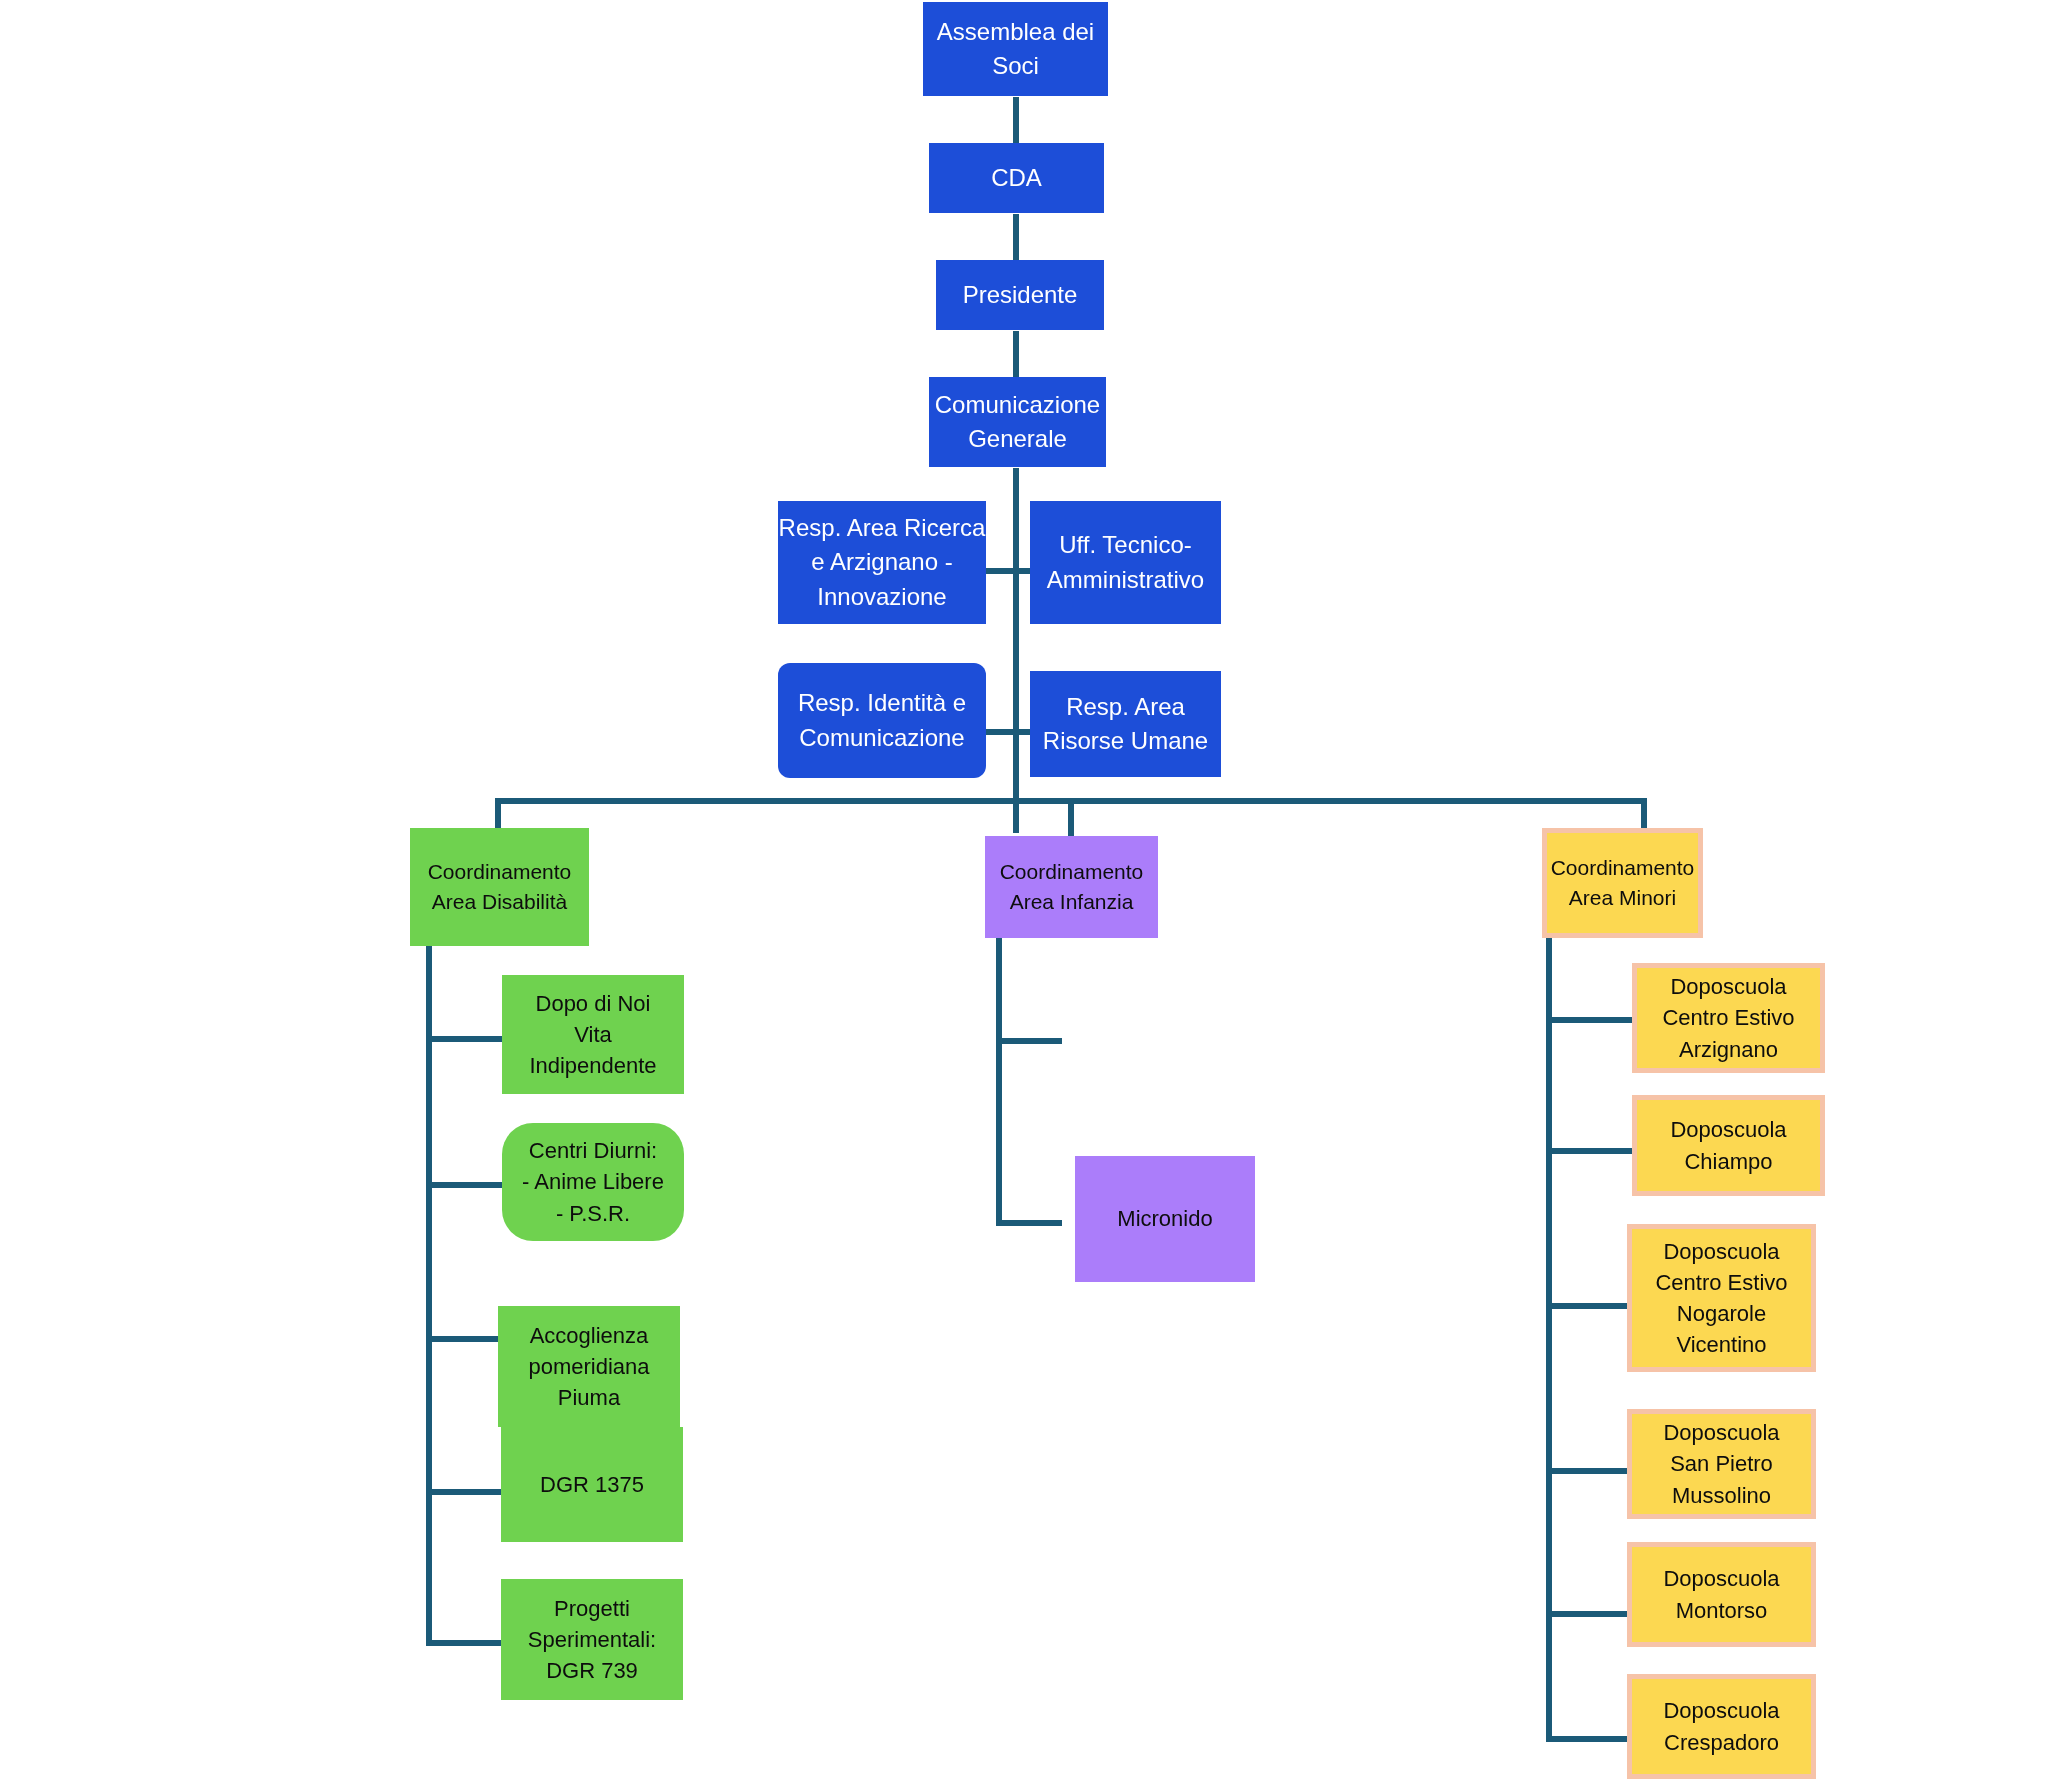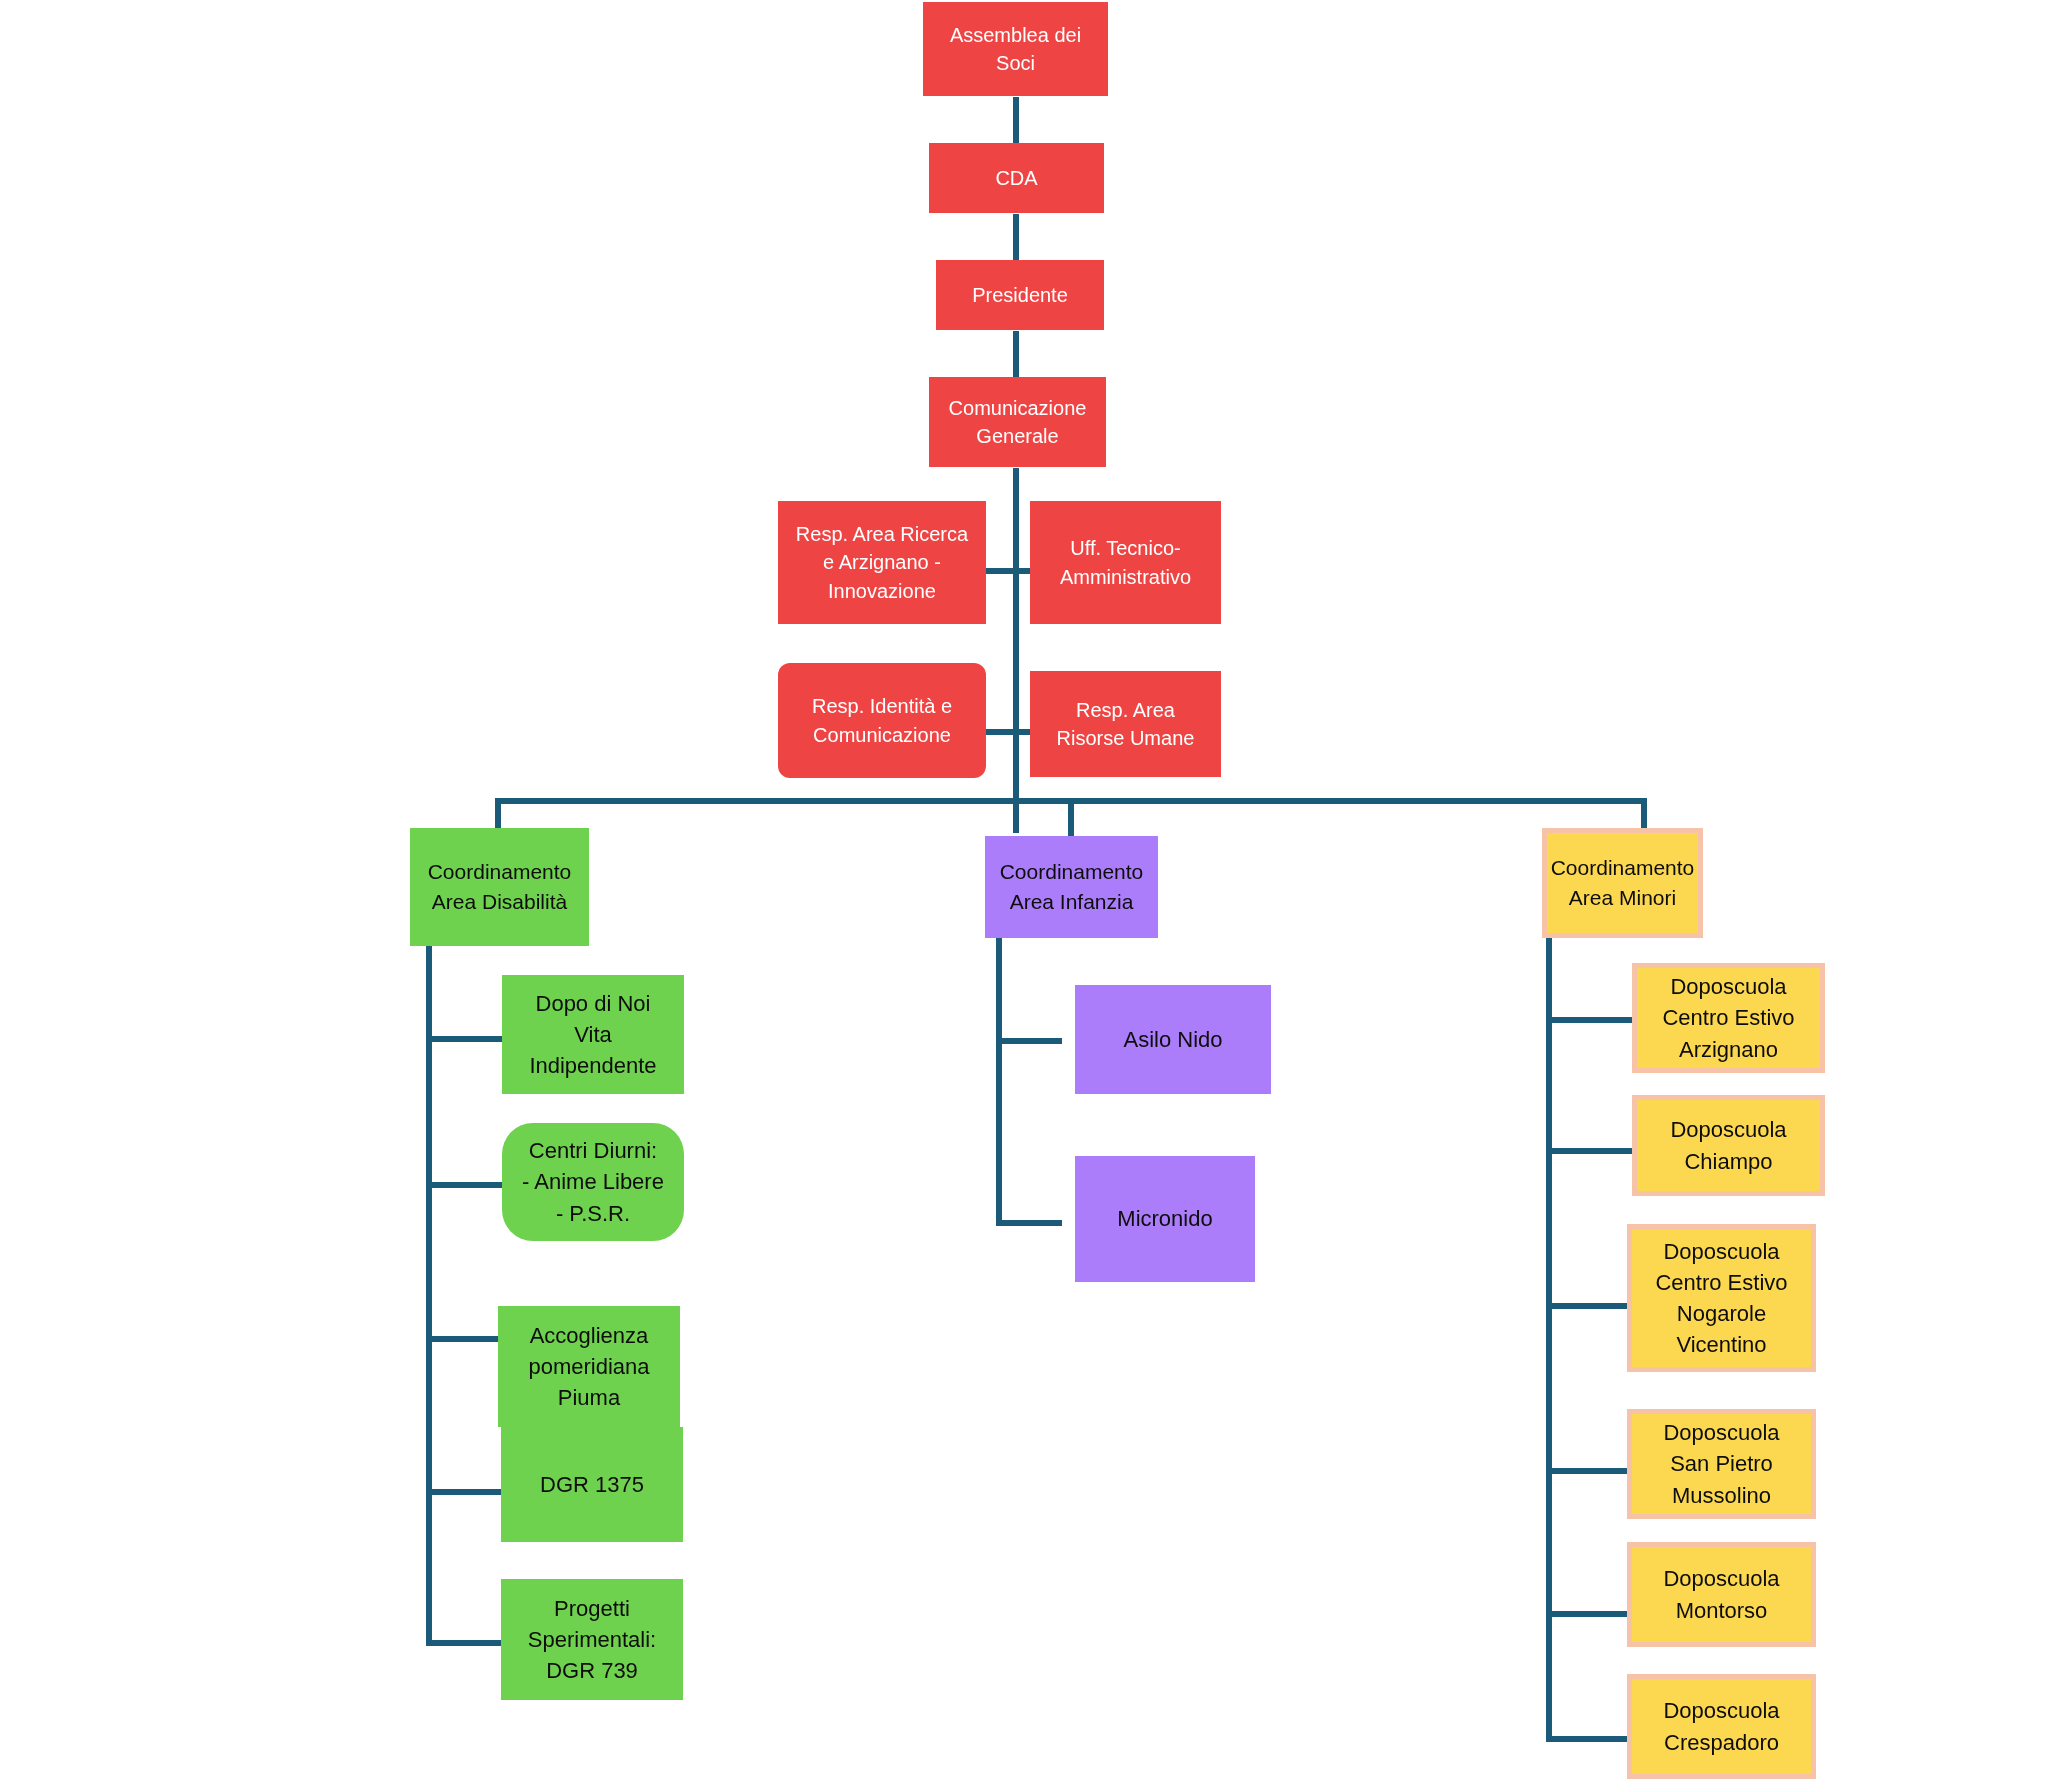--- a/index.html
+++ b/index.html
@@ -3,21 +3,21 @@
 <meta charset="utf-8">
 <style>
   html,body{margin:0;padding:0;background:#ffffff;}
   body{font-family:"Liberation Sans","DejaVu Sans",sans-serif;}
   #chart{position:relative;width:2064px;height:1786px;background:#ffffff;overflow:hidden;}
 
   .node{position:absolute;box-sizing:border-box;display:flex;flex-direction:column;
         align-items:center;justify-content:center;text-align:center;line-height:1.42;}
   .node .ln{display:block;width:100%;}
 
-  .blue{background:#ef4444;color:#ffffff;font-size:20px;}
+  .blue{background:#1d4ed8;color:#ffffff;font-size:24px;}
   .green{background:#6fd24f;color:#0d0d0d;font-size:22px;}
   .purple{background:#ab7dfa;color:#0d0d0d;font-size:22px;}
   .yellow{background:#fcd851;color:#0d0d0d;font-size:22px;border:5.6px solid #f6c3a8;}
 
   .hdr{font-size:21px;}
 
   .conn{position:absolute;background:#1b5a78;}
   .v{width:5.6px;}
   .h{height:5.6px;}
 </style>
@@ -144,23 +144,20 @@
   <div class="node green" style="left:501px;top:1427px;width:182px;height:115px;">
     <span class="ln">DGR 1375</span>
   </div>
 
   <div class="node green" style="left:501px;top:1579px;width:182px;height:121px;">
     <span class="ln">Progetti</span>
     <span class="ln">Sperimentali:</span>
     <span class="ln">DGR 739</span>
   </div>
 
-  <div class="node purple" style="left:1075px;top:985px;width:196px;height:109px;">
-    <span class="ln">Asilo Nido</span>
-  </div>
 
   <div class="node purple" style="left:1075px;top:1156px;width:180px;height:126px;">
     <span class="ln">Micronido</span>
   </div>
 
   <div class="node yellow" style="left:1632px;top:963px;width:193px;height:110px;">
     <span class="ln">Doposcuola</span>
     <span class="ln">Centro Estivo</span>
     <span class="ln">Arzignano</span>
   </div>

